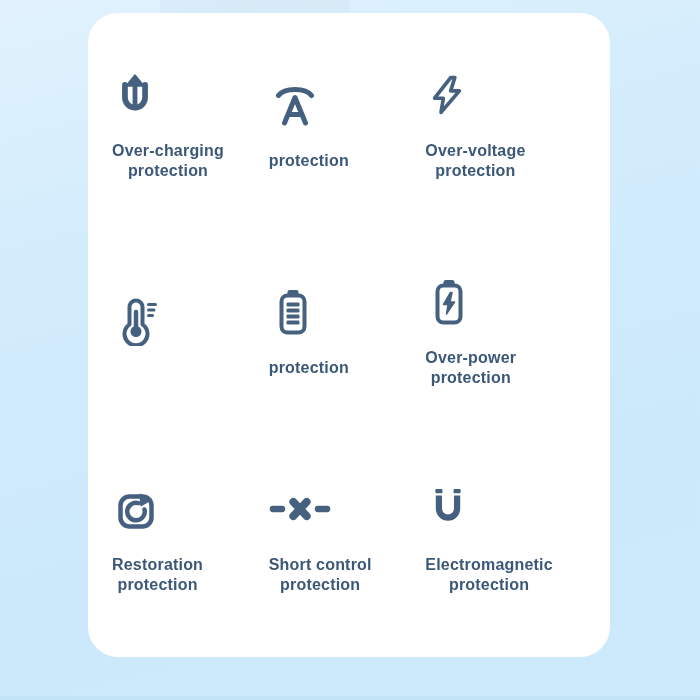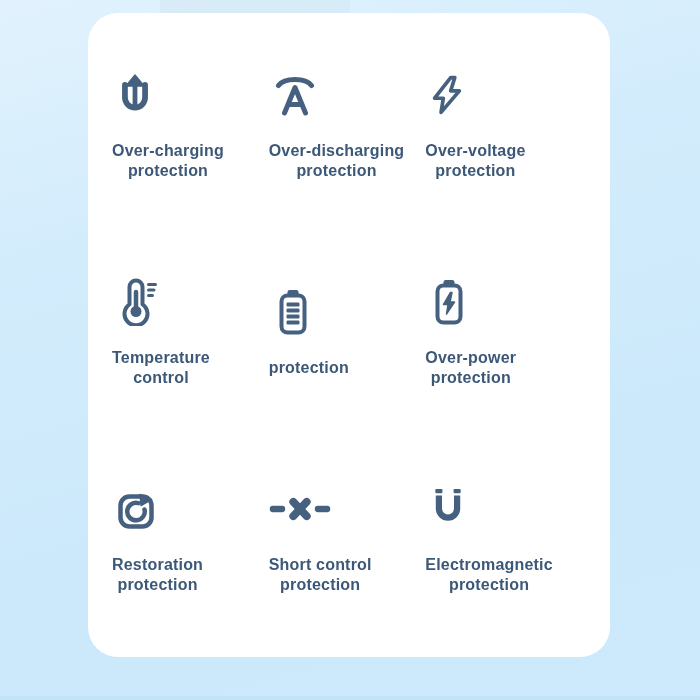--- a/index.html
+++ b/index.html
@@ -54,21 +54,20 @@
 
   <div class="cell">
     <div class="icon">
       <svg width="52" height="48" viewBox="0 0 48 48">
         <path class="st" stroke-width="5" d="M7.5 14.5 C13.5 6.5 34.5 6.5 40.5 14.5"></path>
         <path class="st" stroke-width="5" d="M13.5 42 L24 16.5 L34.5 42"></path>
         <path class="st" stroke-width="5" d="M18 33.5 H30"></path>
       </svg>
     </div>
     <div class="label">
-      <span>Over-discharging</span>
       <span>protection</span>
     </div>
   </div>
 
   <div class="cell">
     <div class="icon">
       <svg width="44" height="48" viewBox="0 0 48 48">
         <path class="st" stroke-width="4" d="M28 5 L10.5 27.5 h9.5 L17.5 43 L37.5 19.5 h-9.5 L32.5 5 Z"></path>
       </svg>
     </div>
@@ -81,24 +80,20 @@
   <div class="cell">
     <div class="icon">
       <svg width="48" height="48" viewBox="0 0 48 48">
         <path class="sq" stroke-width="4" stroke-linejoin="round" d="M17.5 9 a6.5 6.5 0 0 1 13 0 v17.3 a11.5 11.5 0 1 1 -13 0 Z"></path>
         <circle class="fl" cx="24" cy="33.5" r="5.5"></circle>
         <path class="st" stroke-width="4.5" d="M24 29 V14"></path>
         <path class="st" stroke-width="3" d="M36.5 6.5 h7"></path>
         <path class="st" stroke-width="3" d="M36.5 12 h5.5"></path>
         <path class="st" stroke-width="3" d="M36.5 17.5 h4"></path>
       </svg>
-    </div>
-    <div class="label">
-      <span>Temperature</span>
-      <span>control</span>
     </div>
   </div>
 
   <div class="cell">
     <div class="icon">
       <svg width="48" height="48" viewBox="0 0 48 48">
         <rect class="fl" x="18.5" y="2" width="11" height="5.5" rx="2.2"></rect>
         <rect class="sq" stroke-width="4" x="12.5" y="7.5" width="23" height="37" rx="6"></rect>
         <rect class="fl" x="17.5" y="14.5" width="13" height="4" rx="1.2"></rect>
         <rect class="fl" x="17.5" y="20.5" width="13" height="4" rx="1.2"></rect>

